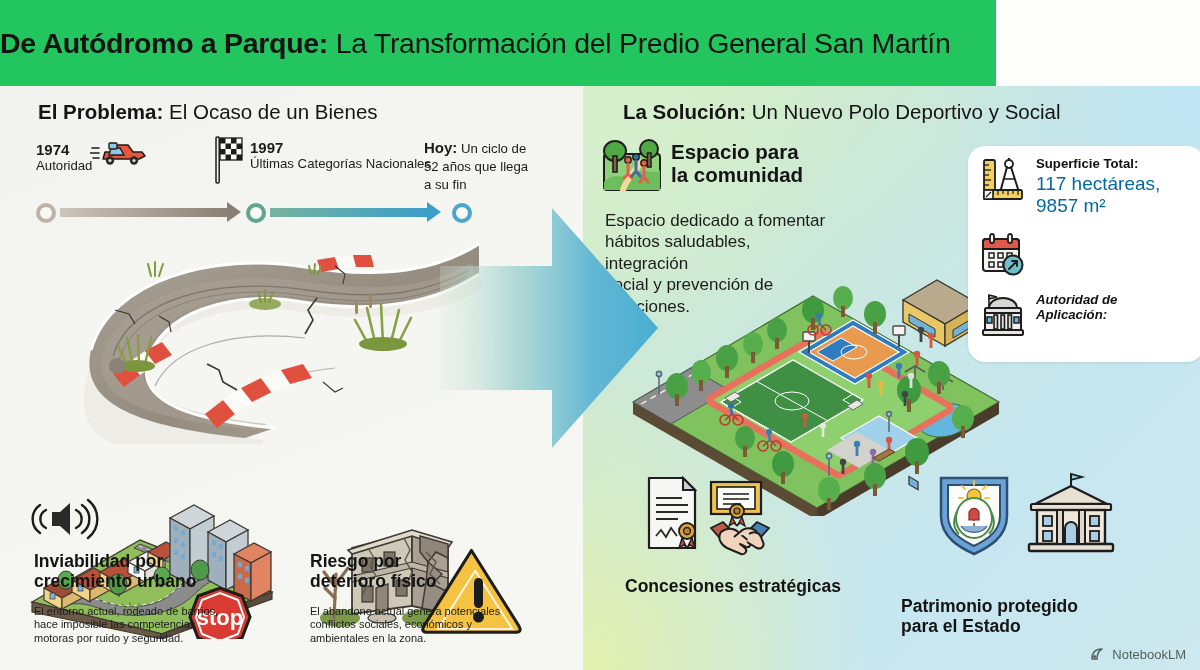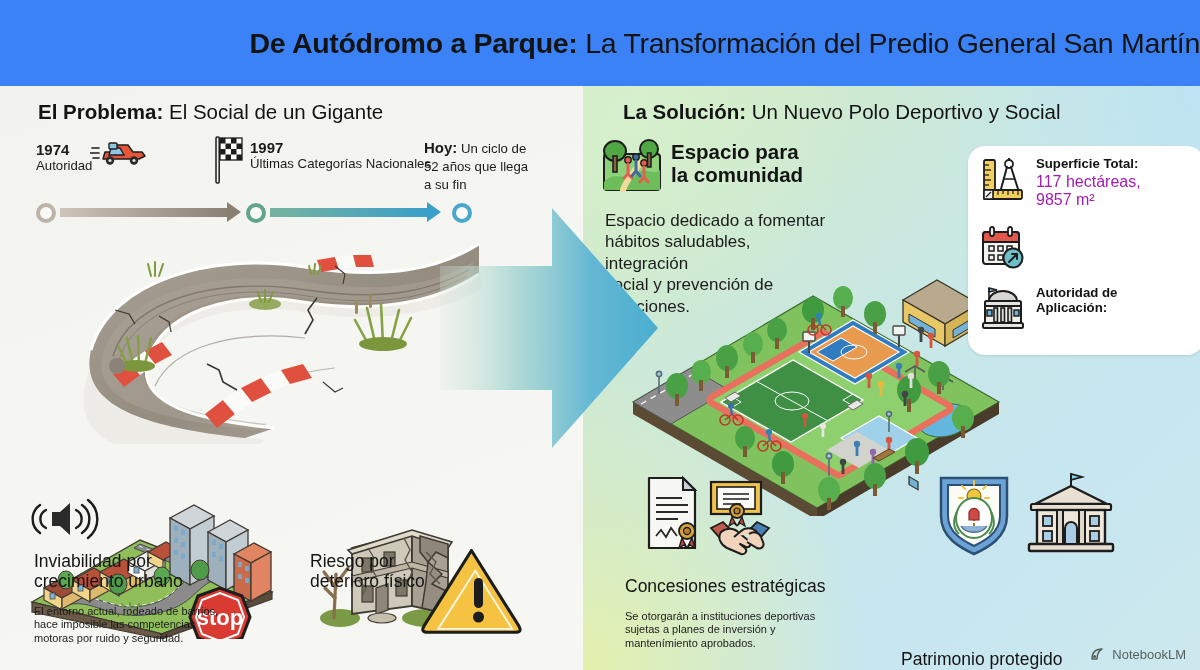--- a/index.html
+++ b/index.html
@@ -11,23 +11,23 @@
     overflow: hidden;
   }
   #infographic {
     position: relative;
     width: 1200px; height: 670px;
     background: #fdfdfb;
   }
 
   
   #title-bar {
-    position: absolute; left: 0; top: 0; width: 1200px; height: 86px;
-    display: flex; align-items: center; justify-content: flex-end;
-    background: #3b82f6;
+    position: absolute; left: 0; top: 0; width: 996px; height: 86px;
+    display: flex; align-items: center; justify-content: flex-start;
+    background: #22c55e;
   }
   #main-title {
     font-size: 28.5px; letter-spacing: -0.3px; color: #141414;
     white-space: nowrap;
   }
   #main-title .t-strong { font-weight: 700; }
   #main-title .t-light  { font-weight: 400; }
 
   
   #panel-left {
@@ -103,21 +103,21 @@
   }
 
   
   #racetrack-illo { position: absolute; left: 55px; top: 128px; width: 430px; height: 230px; }
   #city-illo      { position: absolute; left: 22px; top: 398px; width: 265px; height: 155px; }
   #ruin-illo      { position: absolute; left: 308px; top: 432px; width: 235px; height: 125px; }
 
   
   .block { position: absolute; }
   .block-title {
-    font-weight: 400; font-size: 17.5px; line-height: 1.14; color: #141414;
+    font-weight: 700; font-size: 17.5px; line-height: 1.14; color: #141414;
     white-space: pre-line;
   }
   .block-body {
     margin-top: 13px; font-weight: 400; font-size: 11px; line-height: 1.23;
     color: #1c1c1c; white-space: pre-line;
   }
   #block-urbano { left: 34px;  top: 466px; width: 250px; }
   #block-riesgo { left: 310px; top: 466px; width: 262px; }
 
   
@@ -138,25 +138,25 @@
   #park-illo { position: absolute; left: 34px; top: 140px; width: 395px; height: 290px; }
 
   
   #info-card {
     position: absolute; left: 385px; top: 60px; width: 236px;
     background: #ffffff; border-radius: 17px;
     padding: 11px 13px 15px 12px;
     box-shadow: 0 1px 3px rgba(0,0,0,0.10);
   }
   .info-row { display: flex; gap: 10px; align-items: flex-start; margin-bottom: 15px; }
-  .info-row:last-child { margin-bottom: 8px; }
+  .info-row:last-child { margin-bottom: 8px; font-style: italic; }
   .info-icon { flex: 0 0 46px; width: 46px; height: 46px; }
   .info-text { flex: 1; }
   .info-label { font-weight: 700; font-size: 13.2px; line-height: 1.12; color: #121212; white-space: pre-line; }
-  .info-value { font-weight: 400; font-size: 16px; line-height: 1.16; color: #a21caf; white-space: pre-line; margin-top: 1px; }
+  .info-value { font-weight: 400; font-size: 19px; line-height: 1.16; color: #0369a1; white-space: pre-line; margin-top: 1px; }
 
   
   #block-concesiones { left: 42px;  top: 467px; width: 270px; }
   #block-patrimonio  { left: 318px; top: 467px; width: 272px; }
   #icons-concesiones { position: absolute; left: 62px;  top: 388px; width: 190px; height: 82px; }
   #icons-patrimonio  { position: absolute; left: 348px; top: 384px; width: 200px; height: 86px; }
 
   
   #watermark {
     position: absolute; right: 14px; bottom: 8px;
@@ -171,21 +171,21 @@
 
   <div id="title-bar">
     <h1 id="main-title">
       <span class="t-strong">De Autódromo a Parque:</span><span class="t-light"> La Transformación del Predio General San Martín</span>
     </h1>
   </div>
 
   <div id="panel-left">
 
     <div class="section-heading" id="heading-problem">
-      <span class="h-strong">El Problema:</span><span class="h-light"> El Social de un Gigante</span>
+      <span class="h-strong">El Problema:</span><span class="h-light"> El Ocaso de un Bienes</span>
     </div>
 
     <svg id="racetrack-illo" viewBox="0 0 430 230">
       <defs>
         <linearGradient id="asphalt" x1="0" y1="0" x2="1" y2="1">
           <stop offset="0%" stop-color="#a9a195"></stop>
             <stop offset="55%" stop-color="#958c80"></stop>
             <stop offset="100%" stop-color="#b5ada2"></stop>
         </linearGradient>
         <linearGradient id="asphalt2" x1="0" y1="0" x2="0" y2="1">
@@ -452,20 +452,23 @@
       <div class="block-title">Inviabilidad por
 crecimiento urbano</div>
       <div class="block-body">El entorno actual, rodeado de barrios,
 hace imposible las competencias
 motoras por ruido y seguridad.</div>
     </div>
 
     <div class="block" id="block-riesgo">
       <div class="block-title">Riesgo por
 deterioro físico</div>
+      <div class="block-body">El abandono actual genera potenciales
+conflictos sociales, económicos y
+ambientales en la zona.</div>
     </div>
   </div>
 
   <svg id="transition-arrow" viewBox="0 0 218 240">
     <defs>
       <linearGradient id="arrowGrad" x1="0" y1="0" x2="1" y2="0">
         <stop offset="0%" stop-color="#d7e9d9" stop-opacity="0.25"></stop>
         <stop offset="35%" stop-color="#9fd2cf" stop-opacity="0.8"></stop>
         <stop offset="70%" stop-color="#63b7d4"></stop>
         <stop offset="100%" stop-color="#4aaed0"></stop>
@@ -883,23 +886,20 @@
       <g fill="#a9cde4" stroke="#1d1d1d" stroke-width="1.8">
         <rect x="112" y="46" width="9" height="10"></rect>
         <rect x="159" y="46" width="9" height="10"></rect>
         <rect x="112" y="61" width="9" height="10"></rect>
         <rect x="159" y="61" width="9" height="10"></rect>
       </g>
     </svg>
 
     <div class="block" id="block-concesiones">
       <div class="block-title">Concesiones estratégicas</div>
-      <div class="block-body">Se otorgarán a instituciones deportivas
-sujetas a planes de inversión y
-mantenímiento aprobados.</div>
     </div>
 
     <div class="block" id="block-patrimonio">
       <div class="block-title">Patrimonio protegido
 para el Estado</div>
 
     </div>
   </div>
 
   <div id="watermark">

